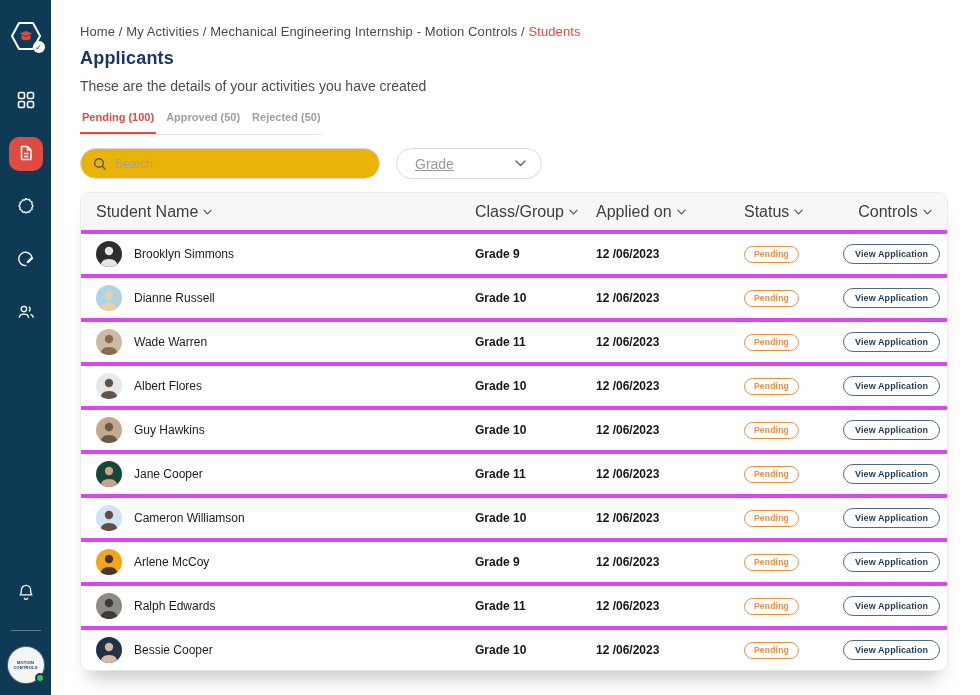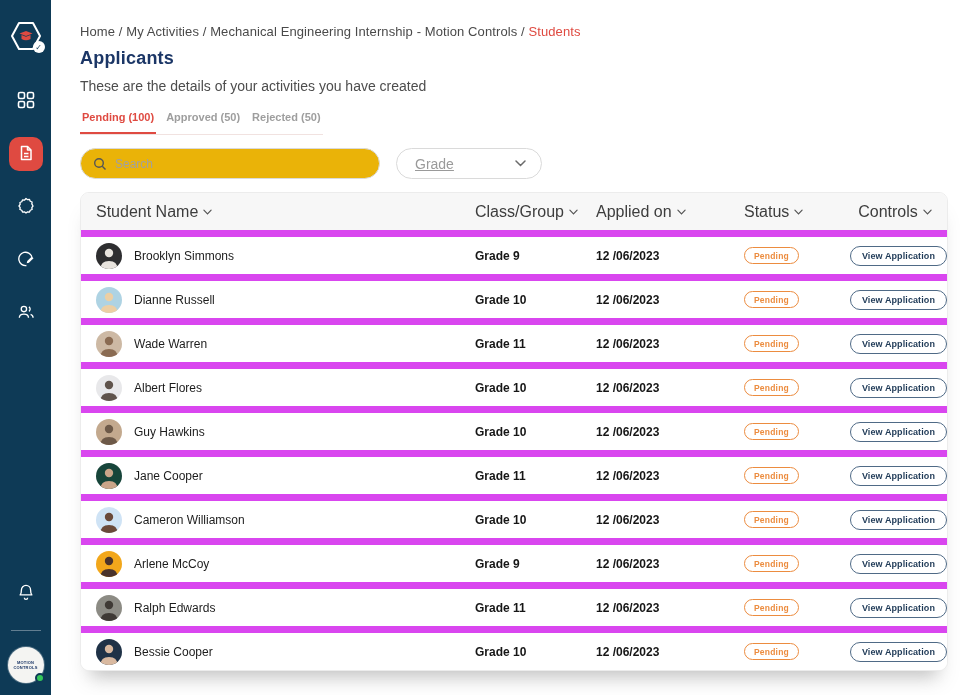--- a/index.html
+++ b/index.html
@@ -52,30 +52,30 @@
     font-size:14px; color:#9a9a9a; cursor:pointer;text-decoration:underline; }
 
   .card { margin-top:13px; width:868px; border:1px solid #ececec; border-radius:9px;
     overflow:hidden; background:#fff; box-shadow:0 16px 18px -10px rgba(90,90,90,.38); }
   .thead, .trow { display:grid; grid-template-columns:394px 121px 143px 104px 1fr; align-items:center; }
   .thead { height:37px; background:#F7F7F7; }
   .th { display:flex; align-items:center; gap:5px; font-size:16px; color:#3d3d3d; cursor:pointer; }
   .th:first-child { padding-left:15px; }
   .th:nth-child(4) { padding-left:5px; }
   .th:nth-child(5) { justify-content:center; }
-  .trow { height:44px; border-top:7px solid #d946ef; background:#fff; }
+  .trow { height:44px; border-top:4px solid #d946ef; background:#fff; }
   .cell { font-size:12px; color:#161616; font-weight:600; }
   .name-cell { display:flex; align-items:center; padding-left:15px; }
   .row-avatar { width:26px; height:26px; border-radius:50%; overflow:hidden; flex:0 0 26px;
     display:flex; align-items:flex-end; justify-content:center; }
   .row-name { margin-left:12px; font-weight:500; color:#1c1c1c; }
   .status-cell { padding-left:5px; }
   .badge { display:inline-block; font-size:8.5px; font-weight:600; color:#EC8C3F;
     border:1px solid #EC8C3F; border-radius:9px; padding:2.5px 9px; letter-spacing:.2px; background:#fff; }
-  .actions-cell { display:flex; justify-content:flex-end; }
+  .actions-cell { display:flex; justify-content:flex-start; }
   .view-btn { font-family:inherit; font-size:9px; font-weight:700; color:#1F3A57; background:#fff;
     border:1px solid #4f6a86; border-radius:10px; padding:4px 11px; cursor:pointer; letter-spacing:.1px; }
 </style>
 </head>
 <body>
 
 <div class="app">
 
   <aside class="sidebar">
     <div class="logo">

